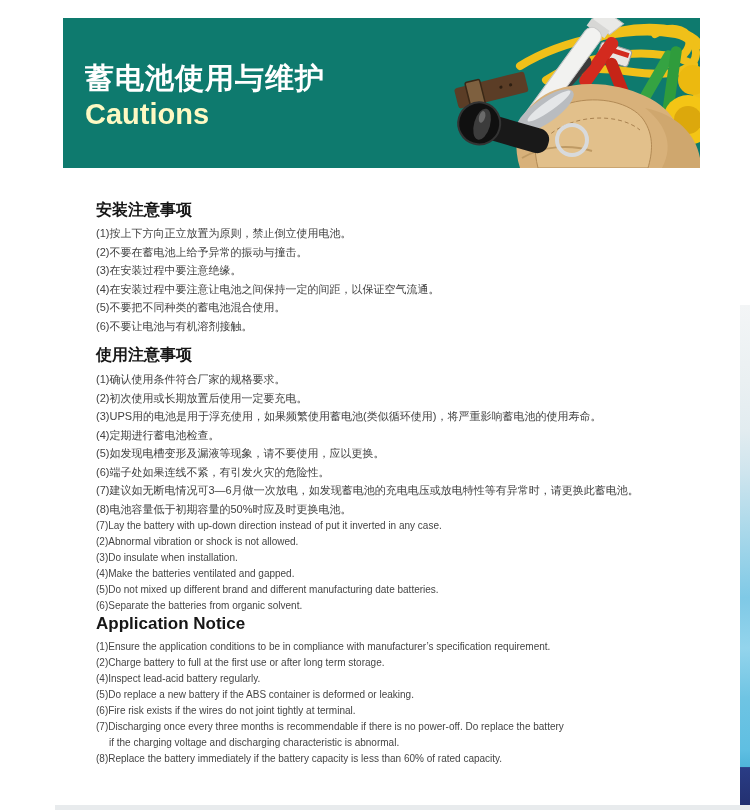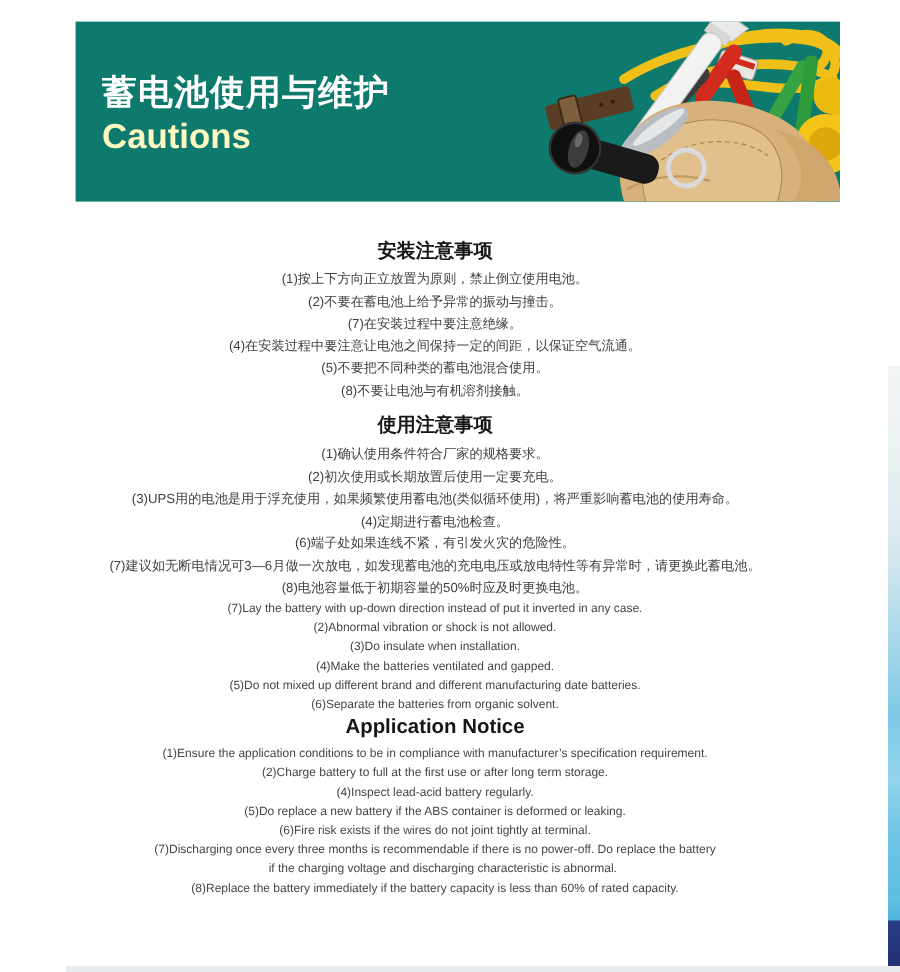--- a/index.html
+++ b/index.html
@@ -8,21 +8,21 @@
 
   
   .banner{position:absolute;left:63px;top:18px;width:637px;height:150px;background:#0E7A6E;}
   .banner-titles{position:absolute;left:22px;top:42px;}
   .title-zh{color:#ffffff;font-weight:bold;font-size:29px;line-height:37px;letter-spacing:1px;
             font-family:"Liberation Sans","DejaVu Sans",sans-serif;}
   .title-en{color:#fef9c3;font-weight:bold;font-size:29px;line-height:34px;}
   .tools{position:absolute;right:0;top:0;width:250px;height:150px;display:block;}
 
   
-  .content{position:absolute;left:70px;top:200px;width:585px;text-align:center;}
+  .content{position:absolute;left:96px;top:200px;width:585px;}
   h2{margin:0;color:#161616;font-weight:bold;}
   .h-zh{font-size:16px;line-height:20px;margin-bottom:4px;
         font-family:"Liberation Sans","DejaVu Sans",sans-serif;}
   .h-en{font-size:17px;line-height:20px;}
   .sec-zh2{margin-top:10px;}
   .sec-zh2 .h-zh{margin-bottom:5px;}
   .sec-en1 .h-en{margin-bottom:5px;}
   .sec-en2 .h-en{margin-bottom:5px;}
   .items div{white-space:pre-wrap;padding-left:13px;text-indent:-13px;}
   .items.zh div{font-size:11px;line-height:18.5px;color:#3F3F3F;
@@ -117,34 +117,35 @@
       </g>
     </svg>
   </div>
 
   <div class="content">
     <section class="sec-zh1">
       <h2 class="h-zh">安装注意事项</h2>
       <div class="items zh">
           <div>(1)按上下方向正立放置为原则，禁止倒立使用电池。</div>
           <div>(2)不要在蓄电池上给予异常的振动与撞击。</div>
-          <div>(7)在安装过程中要注意绝缘。</div>
+          <div>(3)在安装过程中要注意绝缘。</div>
           <div>(4)在安装过程中要注意让电池之间保持一定的间距，以保证空气流通。</div>
           <div>(5)不要把不同种类的蓄电池混合使用。</div>
-          <div>(8)不要让电池与有机溶剂接触。</div>
+          <div>(6)不要让电池与有机溶剂接触。</div>
         </div>
     </section>
 
     <section class="sec-zh2">
       <h2 class="h-zh">使用注意事项</h2>
       <div class="items zh">
           <div>(1)确认使用条件符合厂家的规格要求。</div>
           <div>(2)初次使用或长期放置后使用一定要充电。</div>
           <div>(3)UPS用的电池是用于浮充使用，如果频繁使用蓄电池(类似循环使用)，将严重影响蓄电池的使用寿命。</div>
           <div>(4)定期进行蓄电池检查。</div>
+          <div>(5)如发现电槽变形及漏液等现象，请不要使用，应以更换。</div>
           <div>(6)端子处如果连线不紧，有引发火灾的危险性。</div>
           <div>(7)建议如无断电情况可3—6月做一次放电，如发现蓄电池的充电电压或放电特性等有异常时，请更换此蓄电池。</div>
           <div>(8)电池容量低于初期容量的50%时应及时更换电池。</div>
         </div>
     </section>
 
     <section class="sec-en1">
       <div class="items en">
           <div>(7)Lay the battery with up-down direction instead of put it inverted in any case.</div>
           <div>(2)Abnormal vibration or shock is not allowed.</div>

